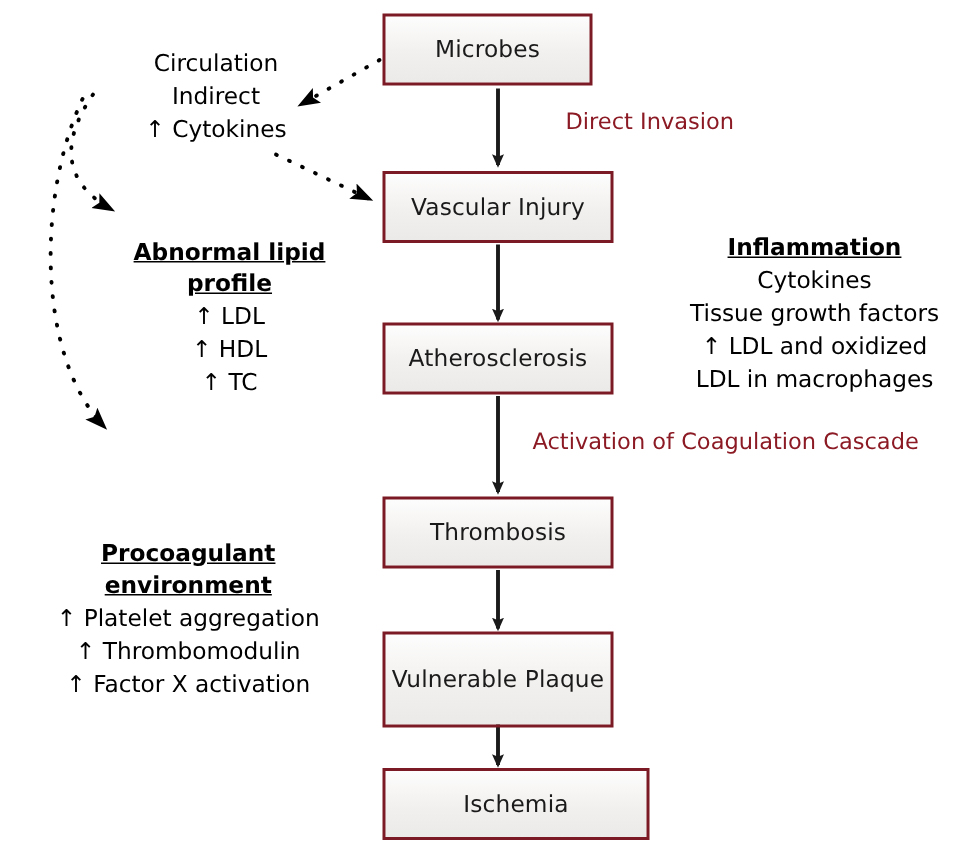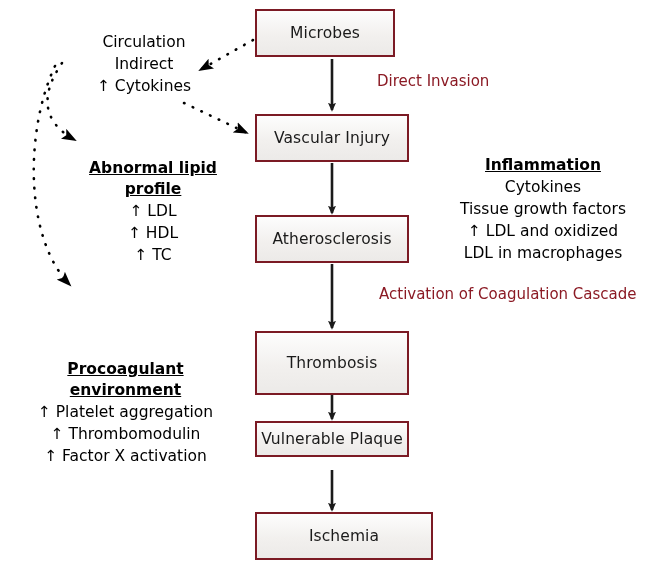--- a/index.html
+++ b/index.html
@@ -109,37 +109,37 @@
   </div>
 
   <div class="node" style="left:255px; top:114px; width:154px; height:48px;align-items:center;">
     <span>Vascular Injury</span>
   </div>
 
   <div class="node" style="left:255px; top:215px; width:154px; height:48px;">
     <span>Atherosclerosis</span>
   </div>
 
-  <div class="node" style="left:255px; top:331px; width:154px; height:64px;">
+  <div class="node" style="left:255px; top:331px; width:154px; height:48px;">
     <span>Thrombosis</span>
   </div>
 
-  <div class="node" style="left:255px; top:421px; width:154px; height:36px;">
+  <div class="node" style="left:255px; top:421px; width:154px; height:64px;">
     <span>Vulnerable Plaque</span>
   </div>
 
   <div class="node" style="left:255px; top:512px; width:178px; height:48px;">
     <span>Ischemia</span>
   </div>
 
   <div class="redlabel" style="left:377px; top:72px;">
     <span class="ln">Direct Invasion</span>
   </div>
 
-  <div class="redlabel" style="left:355px; top:285px; width:175px;margin-left:24px;">
+  <div class="redlabel" style="left:355px; top:285px; width:175px;">
     <span class="ln">Activation of</span>
     <span class="ln">Coagulation Cascade</span>
   </div>
 
   <div class="txtblock" style="left:59px; top:31px; width:170px;">
     <span class="ln">Circulation</span>
     <span class="ln">Indirect</span>
     <span class="ln">↑ Cytokines</span>
   </div>
 

